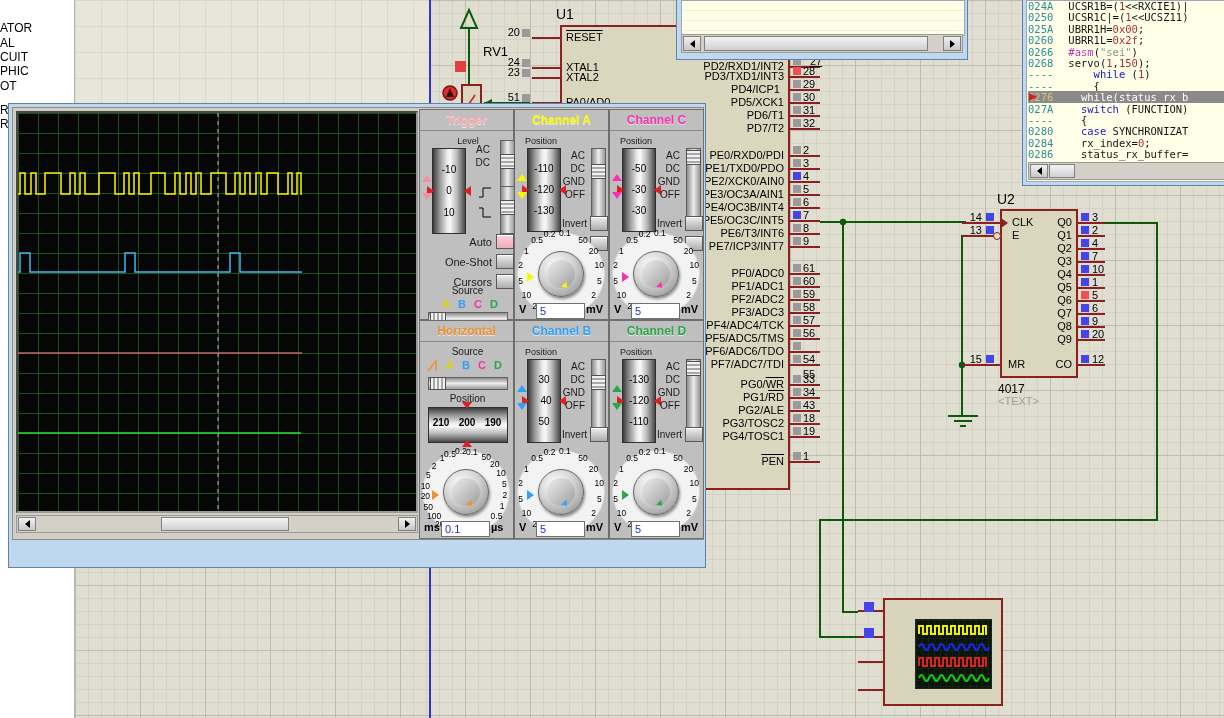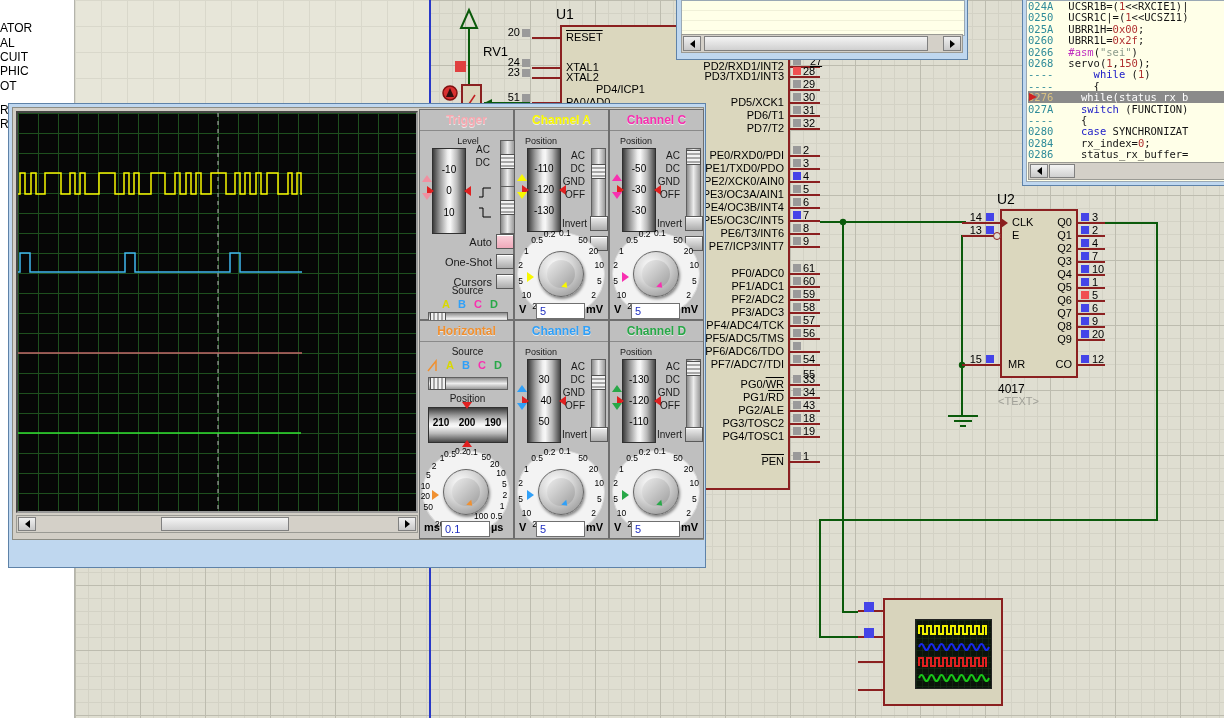--- a/index.html
+++ b/index.html
@@ -171,21 +171,21 @@
       <div class="abs ind gray" style="left: 793px; top: 57px;"></div>
       <div class="abs pin-num" style="left: 803px; top: 55px; width: 26px; text-align: center; text-decoration: underline;">27</div>
       <div class="abs pin-label" style="top: 60px; width: 218px; text-align: right; left: 566px;">PD2/RXD1/INT2</div>
       <div class="abs pin-stub" style="left: 788px; top: 76px; width: 32px;"></div>
       <div class="abs ind red" style="left: 793px; top: 67px;"></div>
       <div class="abs pin-num" style="left: 803px; top: 65px; width: 26px; text-align: left;">28</div>
       <div class="abs pin-label" style="top: 70px; width: 218px; text-align: right; left: 566px;">PD3/TXD1/INT3</div>
       <div class="abs pin-stub" style="left: 788px; top: 89px; width: 32px;"></div>
       <div class="abs ind gray" style="left: 793px; top: 80px;"></div>
       <div class="abs pin-num" style="left: 803px; top: 78px; width: 26px; text-align: left;">29</div>
-      <div class="abs pin-label" style="top: 83px; width: 218px; left: 596px;">PD4/ICP1</div>
+      <div class="abs pin-label" style="top: 83px; width: 218px; text-align: right; left: 562px;">PD4/ICP1</div>
       <div class="abs pin-stub" style="left: 788px; top: 102px; width: 32px;"></div>
       <div class="abs ind gray" style="left: 793px; top: 93px;"></div>
       <div class="abs pin-num" style="left: 803px; top: 91px; width: 26px; text-align: left;">30</div>
       <div class="abs pin-label" style="top: 96px; width: 218px; text-align: right; left: 566px;">PD5/XCK1</div>
       <div class="abs pin-stub" style="left: 788px; top: 115px; width: 32px;"></div>
       <div class="abs ind gray" style="left: 793px; top: 106px;"></div>
       <div class="abs pin-num" style="left: 803px; top: 104px; width: 26px; text-align: left;">31</div>
       <div class="abs pin-label" style="top: 109px; width: 218px; text-align: right; left: 566px;">PD6/T1</div>
       <div class="abs pin-stub" style="left: 788px; top: 128px; width: 32px;"></div>
       <div class="abs ind gray" style="left: 793px; top: 119px;"></div>
@@ -659,21 +659,21 @@
             <div class="dial-num" style="left: 60px; top: 96px; width: 26px; font-weight: bold;">190</div>
             <div class="tri-d" style="position: absolute; left: 42px; top: 81px;"></div>
             <div class="tri-u" style="position: absolute; left: 42px; top: 119px;"></div>
             <div class="knobbg" style="left: 2px; top: 129px; width: 86px; height: 82px;"></div>
             <div class="klabel" style="left: 22.0569px; top: 137.234px;">1</div>
             <div class="klabel" style="left: 14.0401px; top: 144.672px;">2</div>
             <div class="klabel" style="left: 8.33751px; top: 154.004px;">5</div>
             <div class="klabel" style="left: 5.37552px; top: 164.532px;">10</div>
             <div class="klabel" style="left: 5.37552px; top: 175.468px;">20</div>
             <div class="klabel" style="left: 8.33751px; top: 185.996px;">50</div>
-            <div class="klabel" style="left: 14.0401px; top: 195.328px; margin-left: 47px;">100</div>
+            <div class="klabel" style="left: 14.0401px; top: 195.328px;">100</div>
             <div class="klabel" style="left: 22.0569px; top: 202.766px;">200</div>
             <div class="klabel" style="left: 30.0157px; top: 132.913px;">0.5</div>
             <div class="klabel" style="left: 40.8189px; top: 130.219px;">0.2</div>
             <div class="klabel" style="left: 51.9459px; top: 130.608px;">0.1</div>
             <div class="klabel" style="left: 66.1968px; top: 136.078px;">50</div>
             <div class="klabel" style="left: 74.7258px; top: 143.235px;">20</div>
             <div class="klabel" style="left: 80.9518px; top: 152.465px;">10</div>
             <div class="klabel" style="left: 84.3923px; top: 163.054px;">5</div>
             <div class="klabel" style="left: 84.7809px; top: 174.181px;">2</div>
             <div class="klabel" style="left: 82.0874px; top: 184.984px;">1</div>

